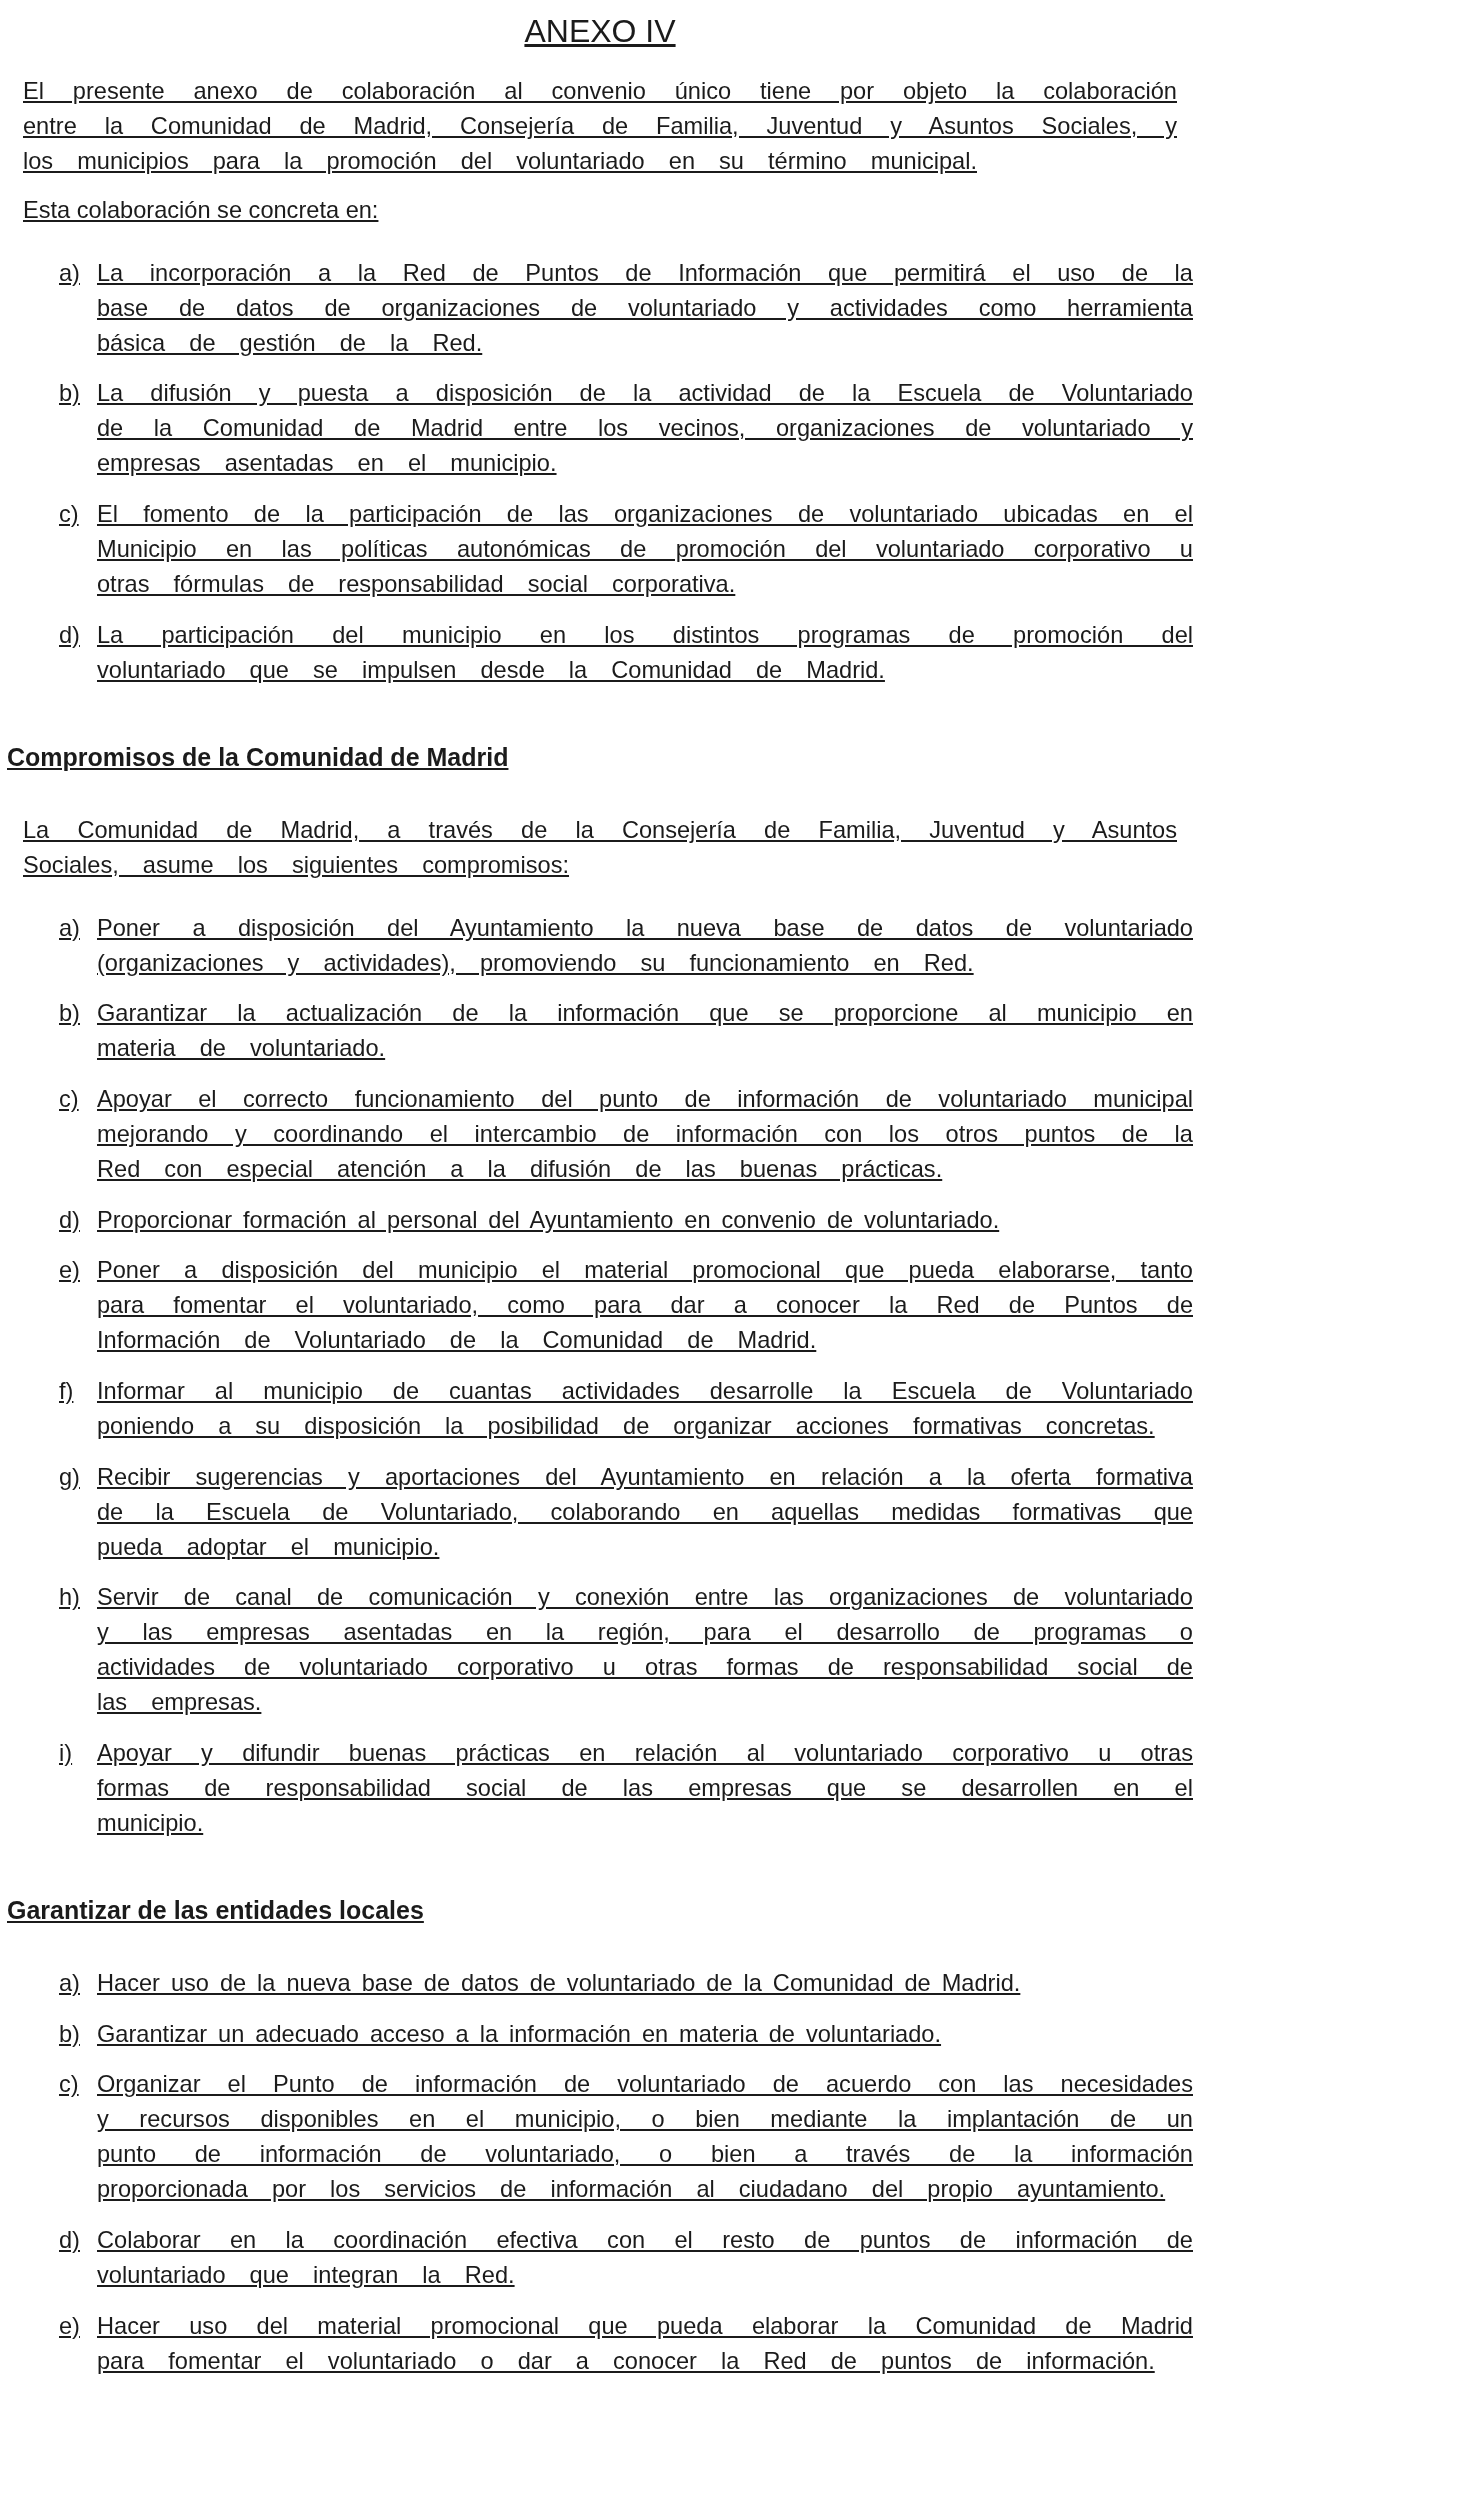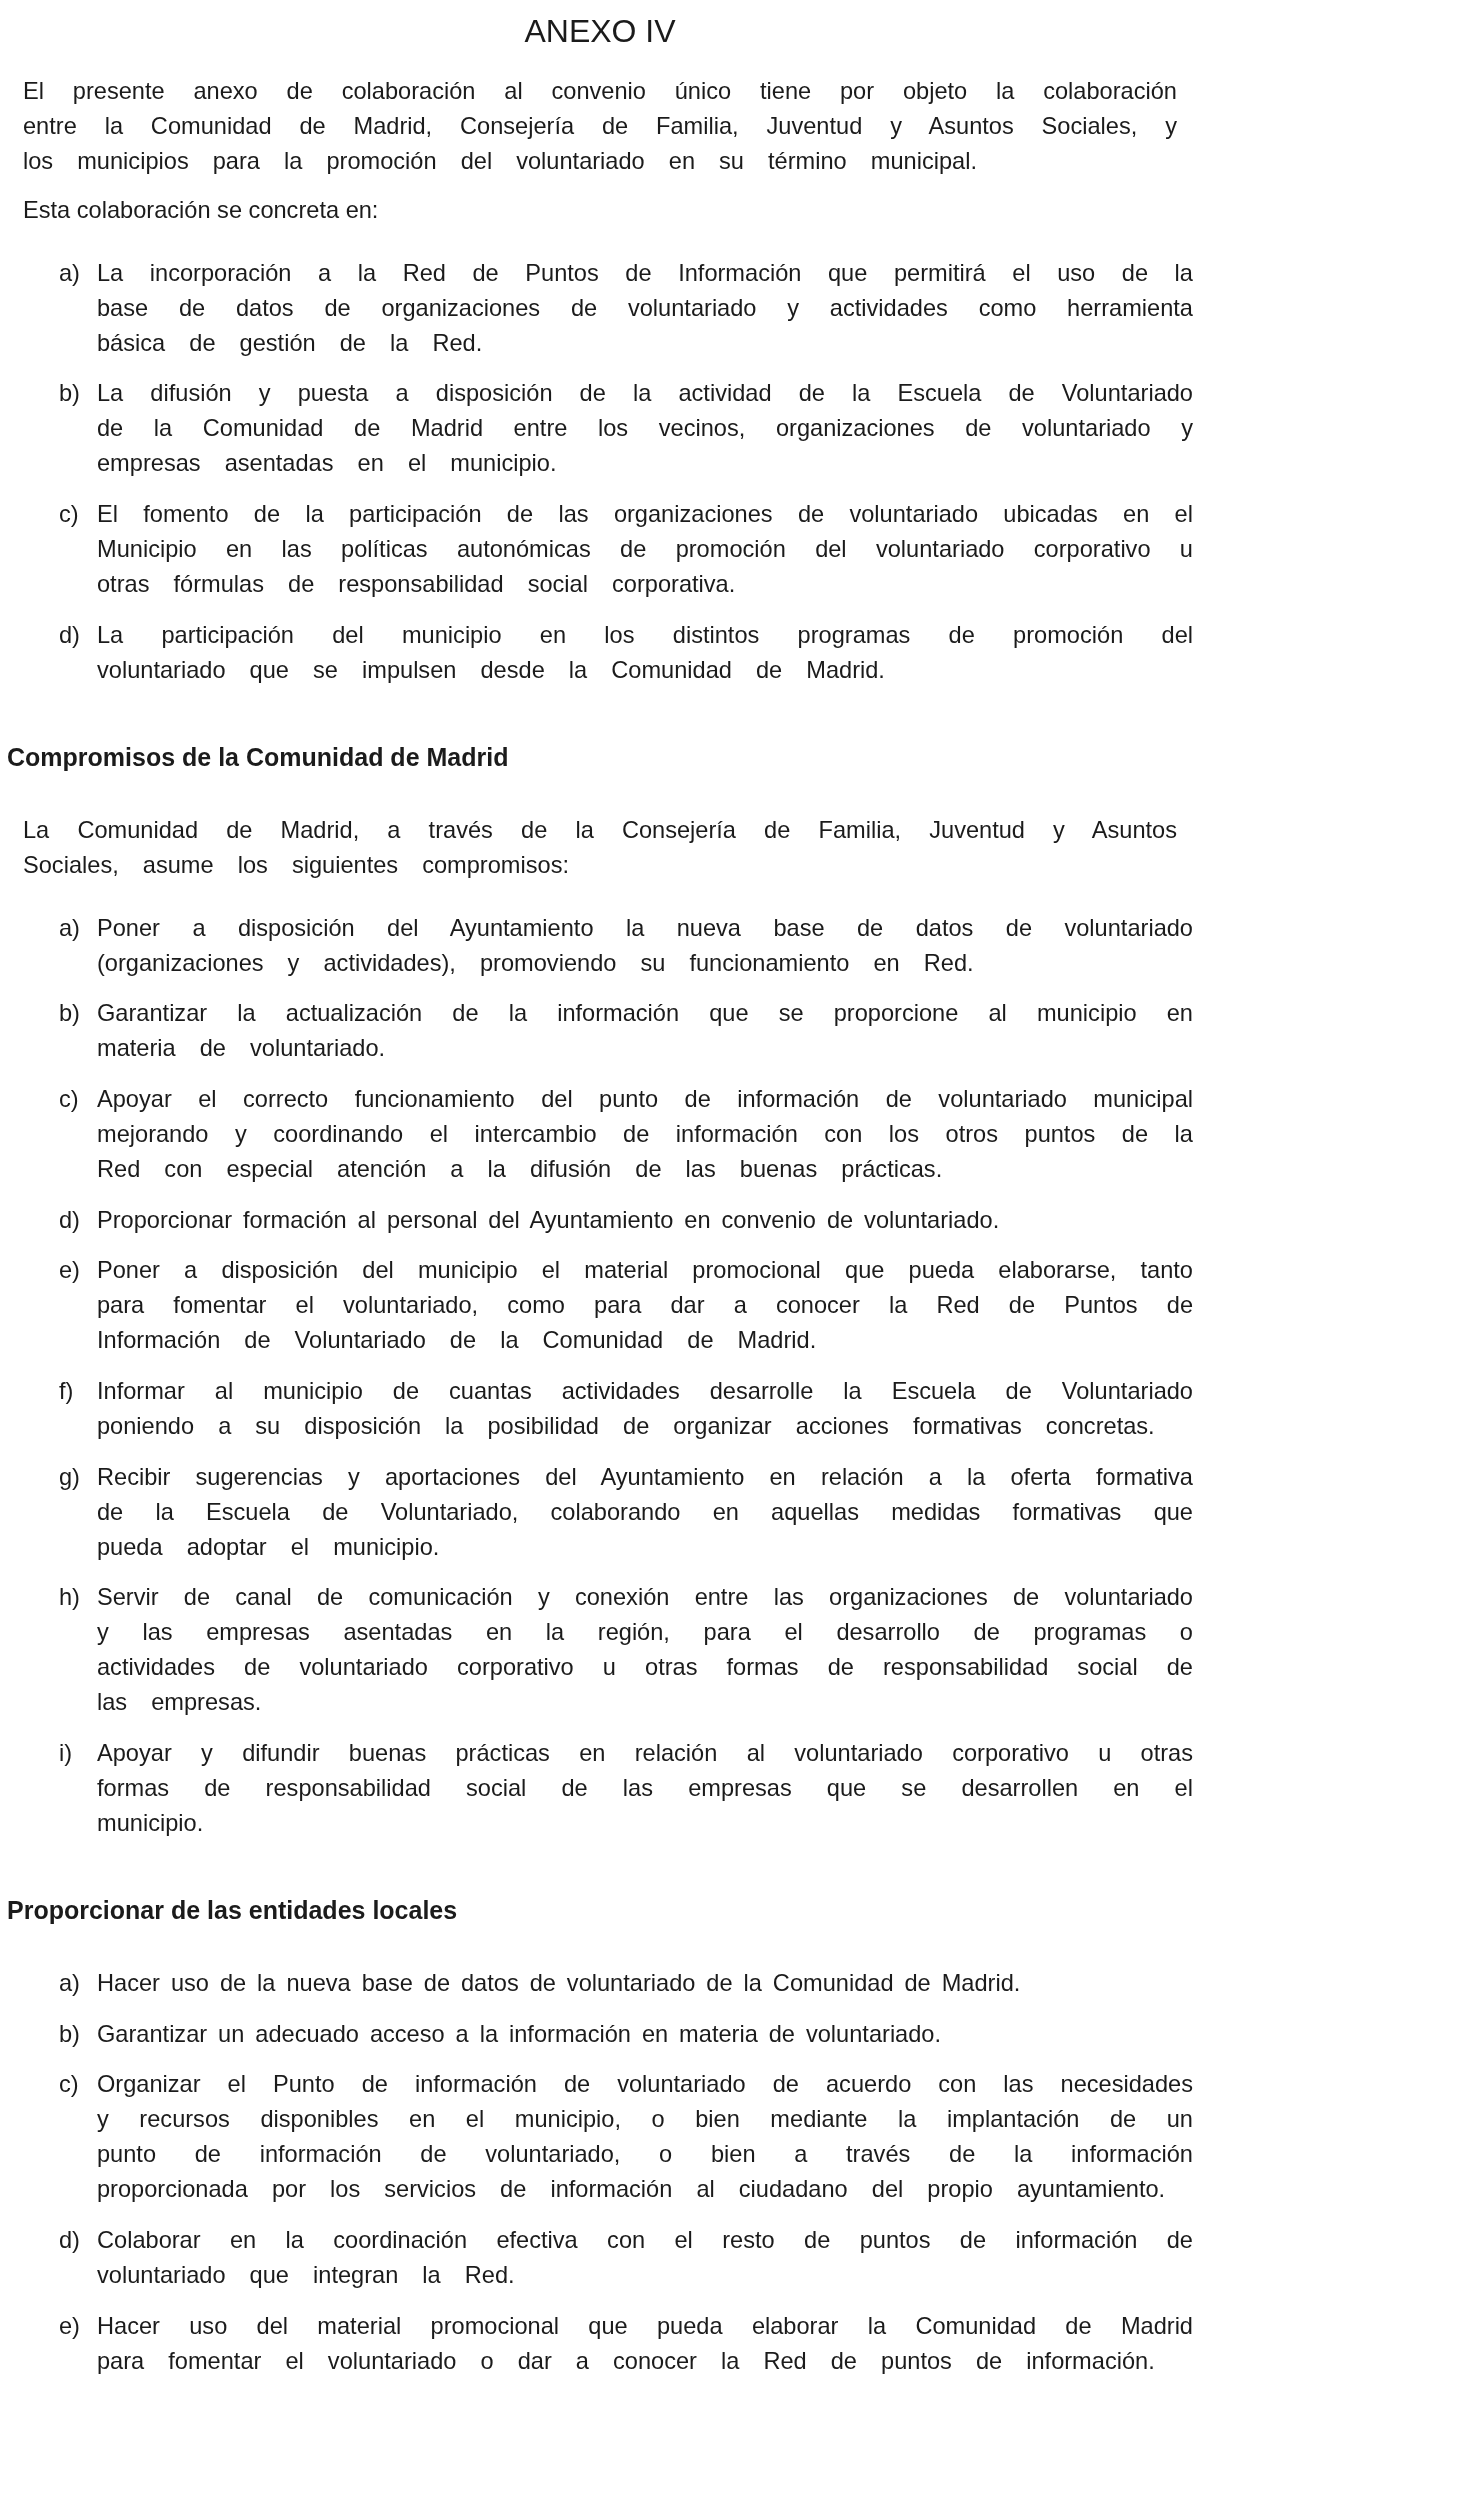--- a/index.html
+++ b/index.html
@@ -12,20 +12,21 @@
     box-sizing:border-box;
     width:1200px;
     min-height:2512px;
     padding:10.5px 7px 35px 7px;
     background:var(--paper);
     color:var(--ink);
     font-family:"Liberation Sans","DejaVu Sans",sans-serif;
     font-size:23.6px;
     line-height:35px;
     overflow:hidden;
+    text-decoration:underline;
   }
   .annex{
     text-align:center;
     font-size:32px;
     line-height:40px;
     font-weight:normal;
   }
   .doc-title{
     text-align:center;
     font-size:32px;
@@ -137,21 +138,21 @@
     <div class="li">
       <span class="marker">h)</span>
       <span class="text just">Servir de canal de comunicación y conexión entre las organizaciones de voluntariado y las empresas asentadas en la región, para el desarrollo de programas o actividades de voluntariado corporativo u otras formas de responsabilidad social de las empresas.</span>
     </div>
     <div class="li">
       <span class="marker">i)</span>
       <span class="text just">Apoyar y difundir buenas prácticas en relación al voluntariado corporativo u otras formas de responsabilidad social de las empresas que se desarrollen en el municipio.</span>
     </div>
   </div>
 
-  <h2 class="sec">Proporcionar de las entidades locales</h2>
+  <h2 class="sec">Garantizar de las entidades locales</h2>
 
   <div class="list">
     <div class="li">
       <span class="marker">a)</span>
       <span class="text tight">Hacer uso de la nueva base de datos de voluntariado de la Comunidad de Madrid.</span>
     </div>
     <div class="li">
       <span class="marker">b)</span>
       <span class="text tight">Garantizar un adecuado acceso a la información en materia de voluntariado.</span>
     </div>

